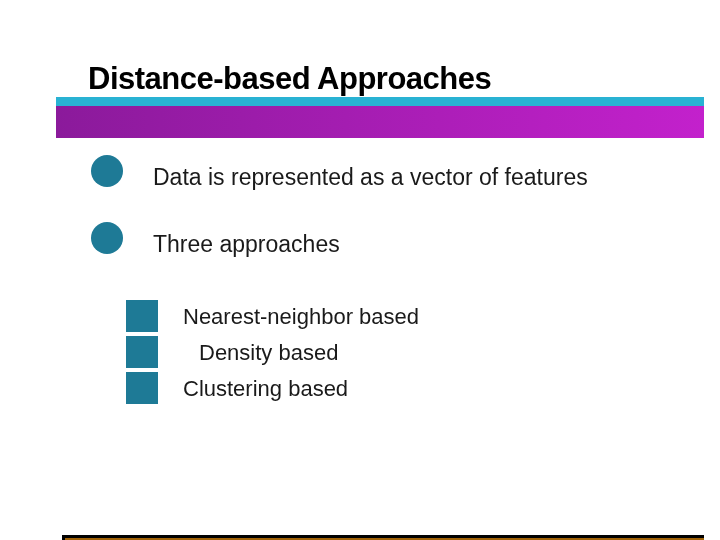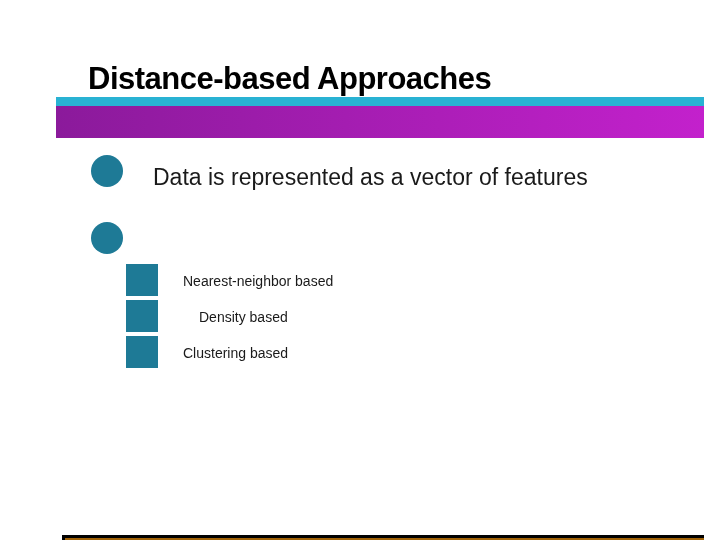--- a/index.html
+++ b/index.html
@@ -73,23 +73,24 @@
     margin-top: 7px;
     margin-right: 14px;
   }
 
   .sub-bullet {
     position: absolute;
     left: 78px;
     display: flex;
     align-items: flex-start;
     color: var(--body-text, #1a1a1a);
-    font-size: 14px;
+    font-size: 22px;
     line-height: 22px;
     white-space: nowrap;
+    margin-top: 36px;
   }
   .sub-bullet.s1 { top: 206px; }
   .sub-bullet.s2 { top: 242px; gap: 16px; }
   .sub-bullet.s3 { top: 278px; }
 
   .sub-dash {
     flex: 0 0 auto;
     width: 14px;
     height: 3px;
     background: var(--accent-teal, #1E7A96);
@@ -126,20 +127,21 @@
   <div class="divider-line cyan"></div>
   <div class="divider-line magenta"></div>
 
   <div class="bullet-item first">
     <span class="bullet-dot"></span>
     <span class="bullet-text">Data is represented as a vector of features</span>
   </div>
 
   <div class="bullet-item second">
     <span class="bullet-dot"></span>
+    <span class="bullet-text">Three approaches</span>
   </div>
 
   <div class="sub-bullet s1">
     <span class="sub-dash"></span>
     <span class="sub-text">Nearest-neighbor based</span>
   </div>
 
   <div class="sub-bullet s2">
     <span class="sub-dash"></span>
     <span class="sub-text">Density based</span>

